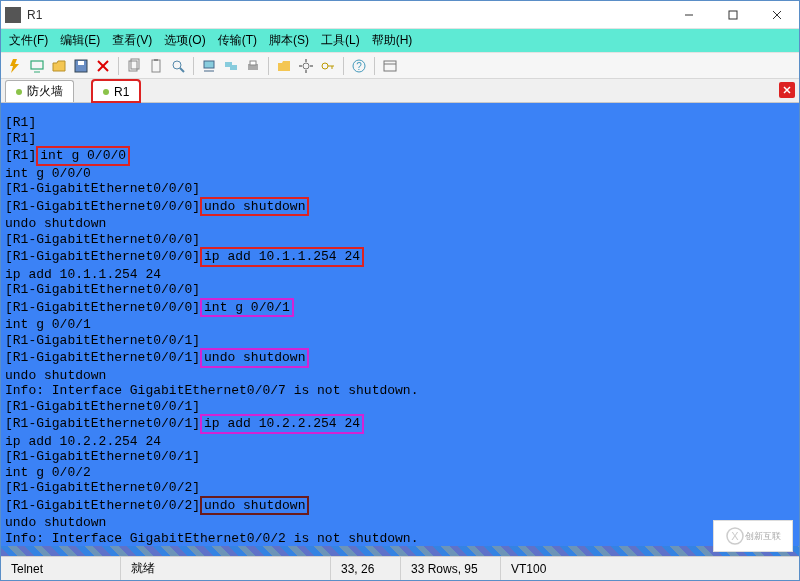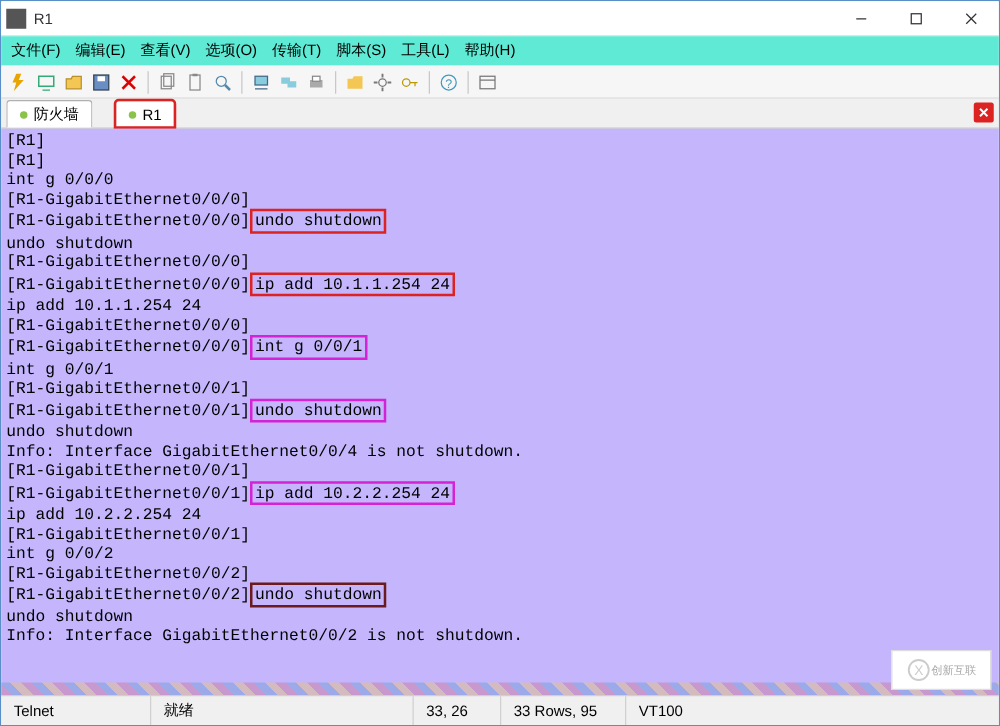--- a/index.html
+++ b/index.html
@@ -24,21 +24,21 @@
   .tabbar { height: 24px; background:#f0f0f0; border-bottom:1px solid #c8c8c8; display:flex; align-items:flex-end; padding-left:4px; position:relative;gap:16px; }
   .tab { height:22px; padding:0 10px; border:1px solid #b0b0b0; border-bottom:none; background:#fff; margin-right:2px; display:flex; align-items:center; cursor:pointer; border-radius:3px 3px 0 0; }
   .tab.active { background:#fff; }
   .tab .dot { width:6px; height:6px; border-radius:50%; margin-right:5px; display:inline-block; }
   .tab-1 .dot { background:#8bc34a; }
   .tab-2 .dot { background:#8bc34a; }
   .tab-2 { outline:2px solid #d22; outline-offset:-1px; }
   .tab-close { position:absolute; right:4px; top:3px; width:16px; height:16px; background:#d22; display:flex; align-items:center; justify-content:center; cursor:pointer; border-radius:2px; }
   .tab-close svg { width:10px; height:10px; }
 
-  .terminal { flex:1; overflow-y:auto; background:#c4b5fd; font-family: "Courier New", monospace; font-size:13px; line-height:15.5px; padding:2px 4px; position:relative; }
+  .terminal { flex:1; overflow-y:auto; background:#3b82f6; font-family: "Courier New", monospace; font-size:13px; line-height:15.5px; padding:12px 4px; position:relative; }
   .line { white-space: pre; }
   .hl-red { border:2px solid #d22; padding:0 2px; display:inline-block; }
   .hl-mag { border:2px solid #d423d4; padding:0 2px; display:inline-block; }
   .hl-drk { border:2px solid #6b1b1b; padding:0 2px; display:inline-block; }
 
   .statusbar { height: 24px; background:#f0f0f0; border-top:1px solid #d0d0d0; display:flex; align-items:center; font-size:12px; }
   .status-cell { padding:0 10px; border-right:1px solid #d0d0d0; height:100%; display:flex; align-items:center; }
 
   .watermark { position:absolute; right:6px; bottom:28px; width:80px; height:32px; background:#fff; border:1px solid #ddd; display:flex; align-items:center; justify-content:center; font-size:9px; color:#aaa; pointer-events:none; }
 
@@ -206,34 +206,35 @@
           <line x1="2" y1="2" x2="8" y2="8" stroke="#fff" stroke-width="1.5"></line>
           <line x1="8" y1="2" x2="2" y2="8" stroke="#fff" stroke-width="1.5"></line>
         </svg>
     </div>
   </div>
 
   <div class="terminal" id="terminal">
 
   <div class="line"><span>[R1]</span></div>
       <div class="line"><span>[R1]</span></div>
+      <div class="line"><span>[R1]</span><span class="hl-red">int g 0/0/0</span></div>
       <div class="line"><span>int g 0/0/0</span></div>
       <div class="line"><span>[R1-GigabitEthernet0/0/0]</span></div>
       <div class="line"><span>[R1-GigabitEthernet0/0/0]</span><span class="hl-red">undo shutdown</span></div>
       <div class="line"><span>undo shutdown</span></div>
       <div class="line"><span>[R1-GigabitEthernet0/0/0]</span></div>
       <div class="line"><span>[R1-GigabitEthernet0/0/0]</span><span class="hl-red">ip add 10.1.1.254 24</span></div>
       <div class="line"><span>ip add 10.1.1.254 24</span></div>
       <div class="line"><span>[R1-GigabitEthernet0/0/0]</span></div>
       <div class="line"><span>[R1-GigabitEthernet0/0/0]</span><span class="hl-mag">int g 0/0/1</span></div>
       <div class="line"><span>int g 0/0/1</span></div>
       <div class="line"><span>[R1-GigabitEthernet0/0/1]</span></div>
       <div class="line"><span>[R1-GigabitEthernet0/0/1]</span><span class="hl-mag">undo shutdown</span></div>
       <div class="line"><span>undo shutdown</span></div>
-      <div class="line"><span>Info: Interface GigabitEthernet0/0/4 is not shutdown.</span></div>
+      <div class="line"><span>Info: Interface GigabitEthernet0/0/7 is not shutdown.</span></div>
       <div class="line"><span>[R1-GigabitEthernet0/0/1]</span></div>
       <div class="line"><span>[R1-GigabitEthernet0/0/1]</span><span class="hl-mag">ip add 10.2.2.254 24</span></div>
       <div class="line"><span>ip add 10.2.2.254 24</span></div>
       <div class="line"><span>[R1-GigabitEthernet0/0/1]</span></div>
       <div class="line"><span>int g 0/0/2</span></div>
       <div class="line"><span>[R1-GigabitEthernet0/0/2]</span></div>
       <div class="line"><span>[R1-GigabitEthernet0/0/2]</span><span class="hl-drk">undo shutdown</span></div>
       <div class="line"><span>undo shutdown</span></div>
       <div class="line"><span>Info: Interface GigabitEthernet0/0/2 is not shutdown.</span></div>
     </div>

